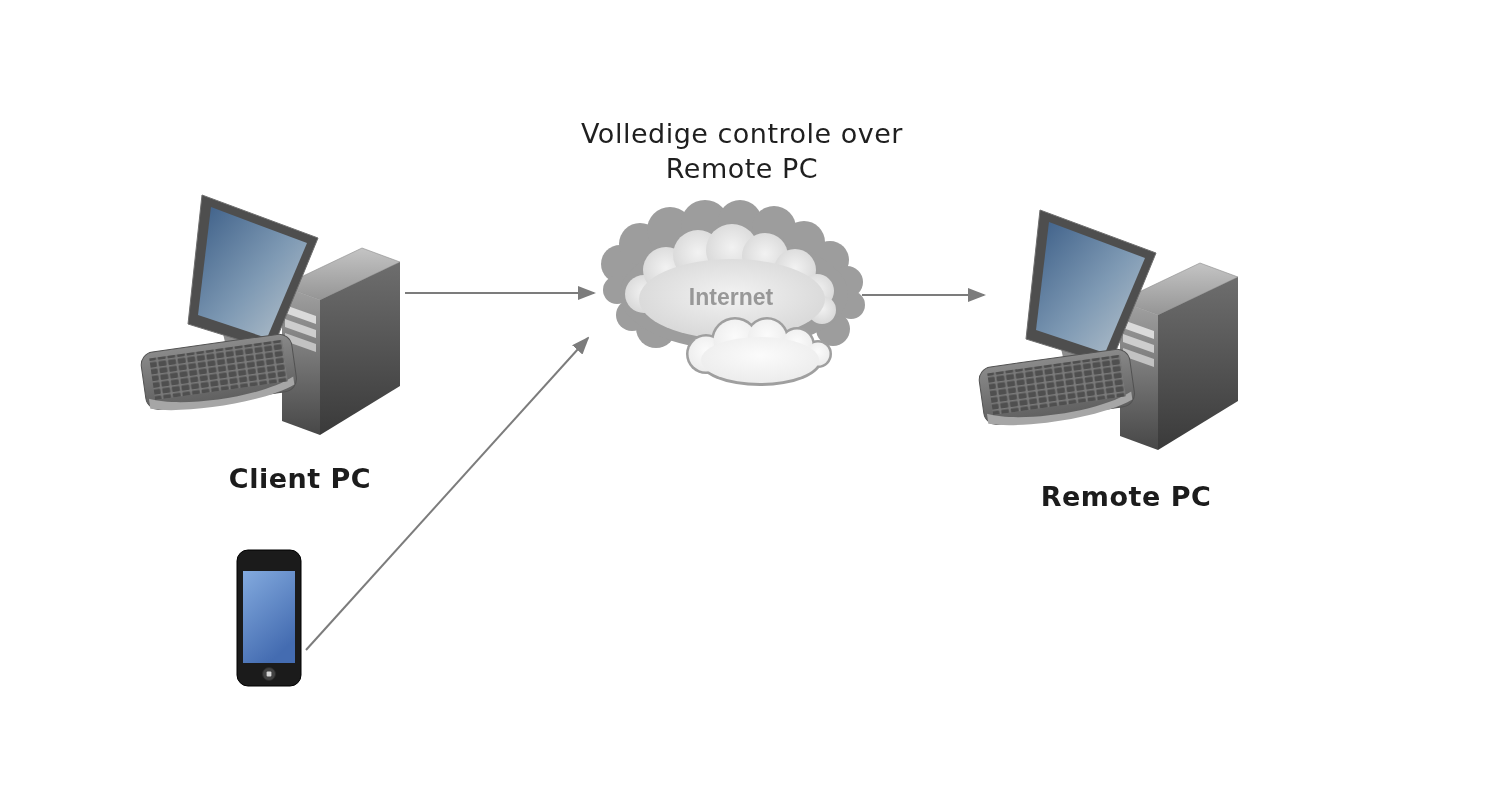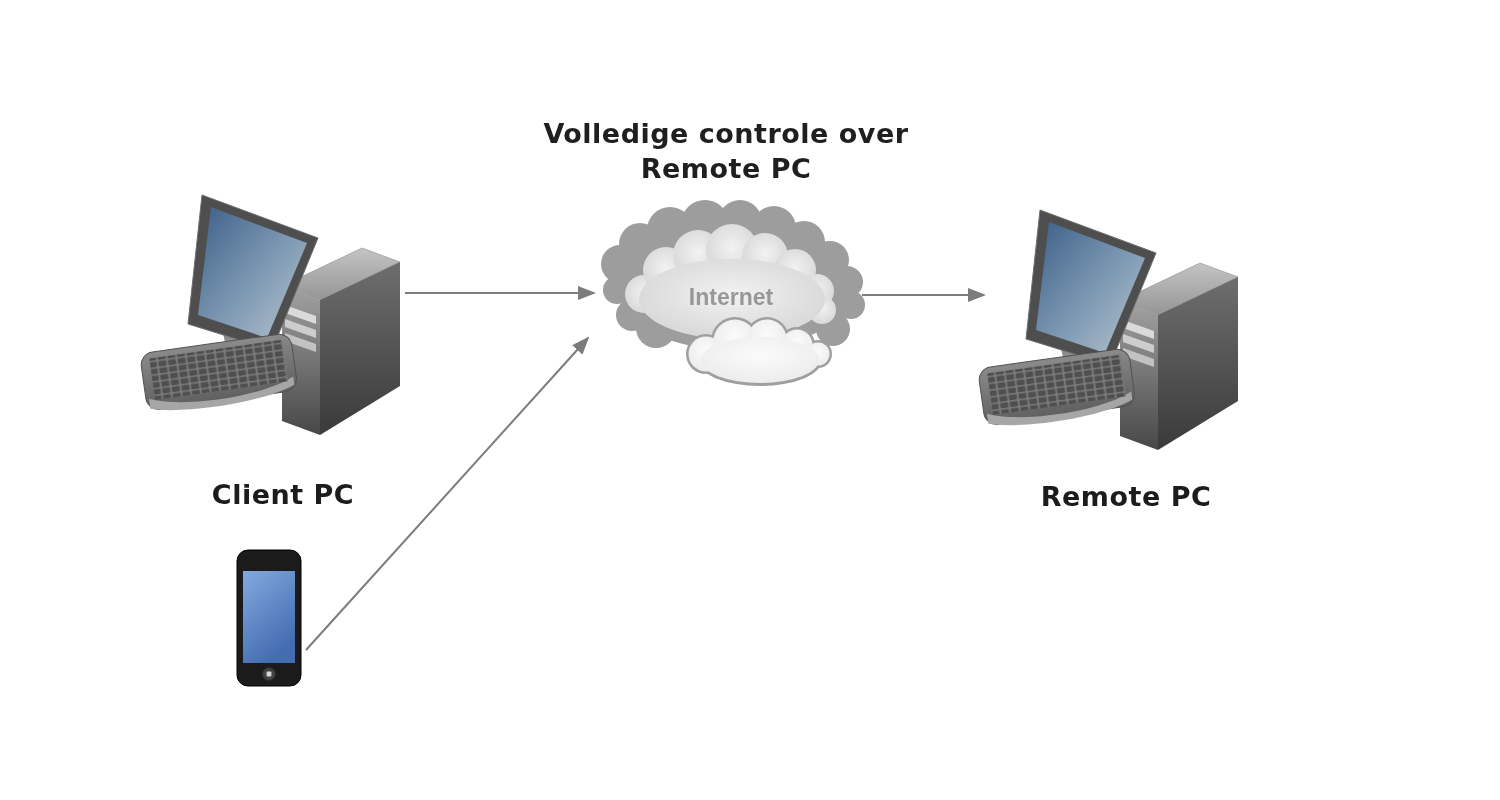--- a/index.html
+++ b/index.html
@@ -6,35 +6,35 @@
   .canvas {
     position: relative;
     width: 1500px;
     height: 800px;
     background: #ffffff;
     overflow: hidden;
     font-family: "DejaVu Sans", "Liberation Sans", sans-serif;
   }
   .abs { position: absolute; }
   .diagram-title {
-    left: 476px; top: 116px; width: 500px;
+    left: 492px; top: 116px; width: 500px;
     text-align: center;
-    font-size: 27px; font-weight: 700;
+    font-size: 27px; font-weight: 400;
     line-height: 35px;
     color: #1f1f1f;
     letter-spacing: 0.5px;
   }
   .node-label {
     width: 200px;
     text-align: center;
     font-size: 27px; font-weight: 700;
     color: #1c1c1c;
     letter-spacing: 0.5px;
   }
-  .client-label { left: 183px; top: 463px; margin-top: 16px; }
+  .client-label { left: 200px; top: 463px; }
   .remote-label { left: 1026px; top: 481px; }
   .pc-client  { left: 135px; top: 183px; }
   .pc-remote  { left: 973px; top: 198px; }
   .cloud-box  { left: 590px; top: 198px; }
   .phone-box  { left: 236px; top: 549px; }
   .arrows-overlay { left: 0; top: 0; }
   svg { display: block; }
 </style>
 </head>
 <body>

